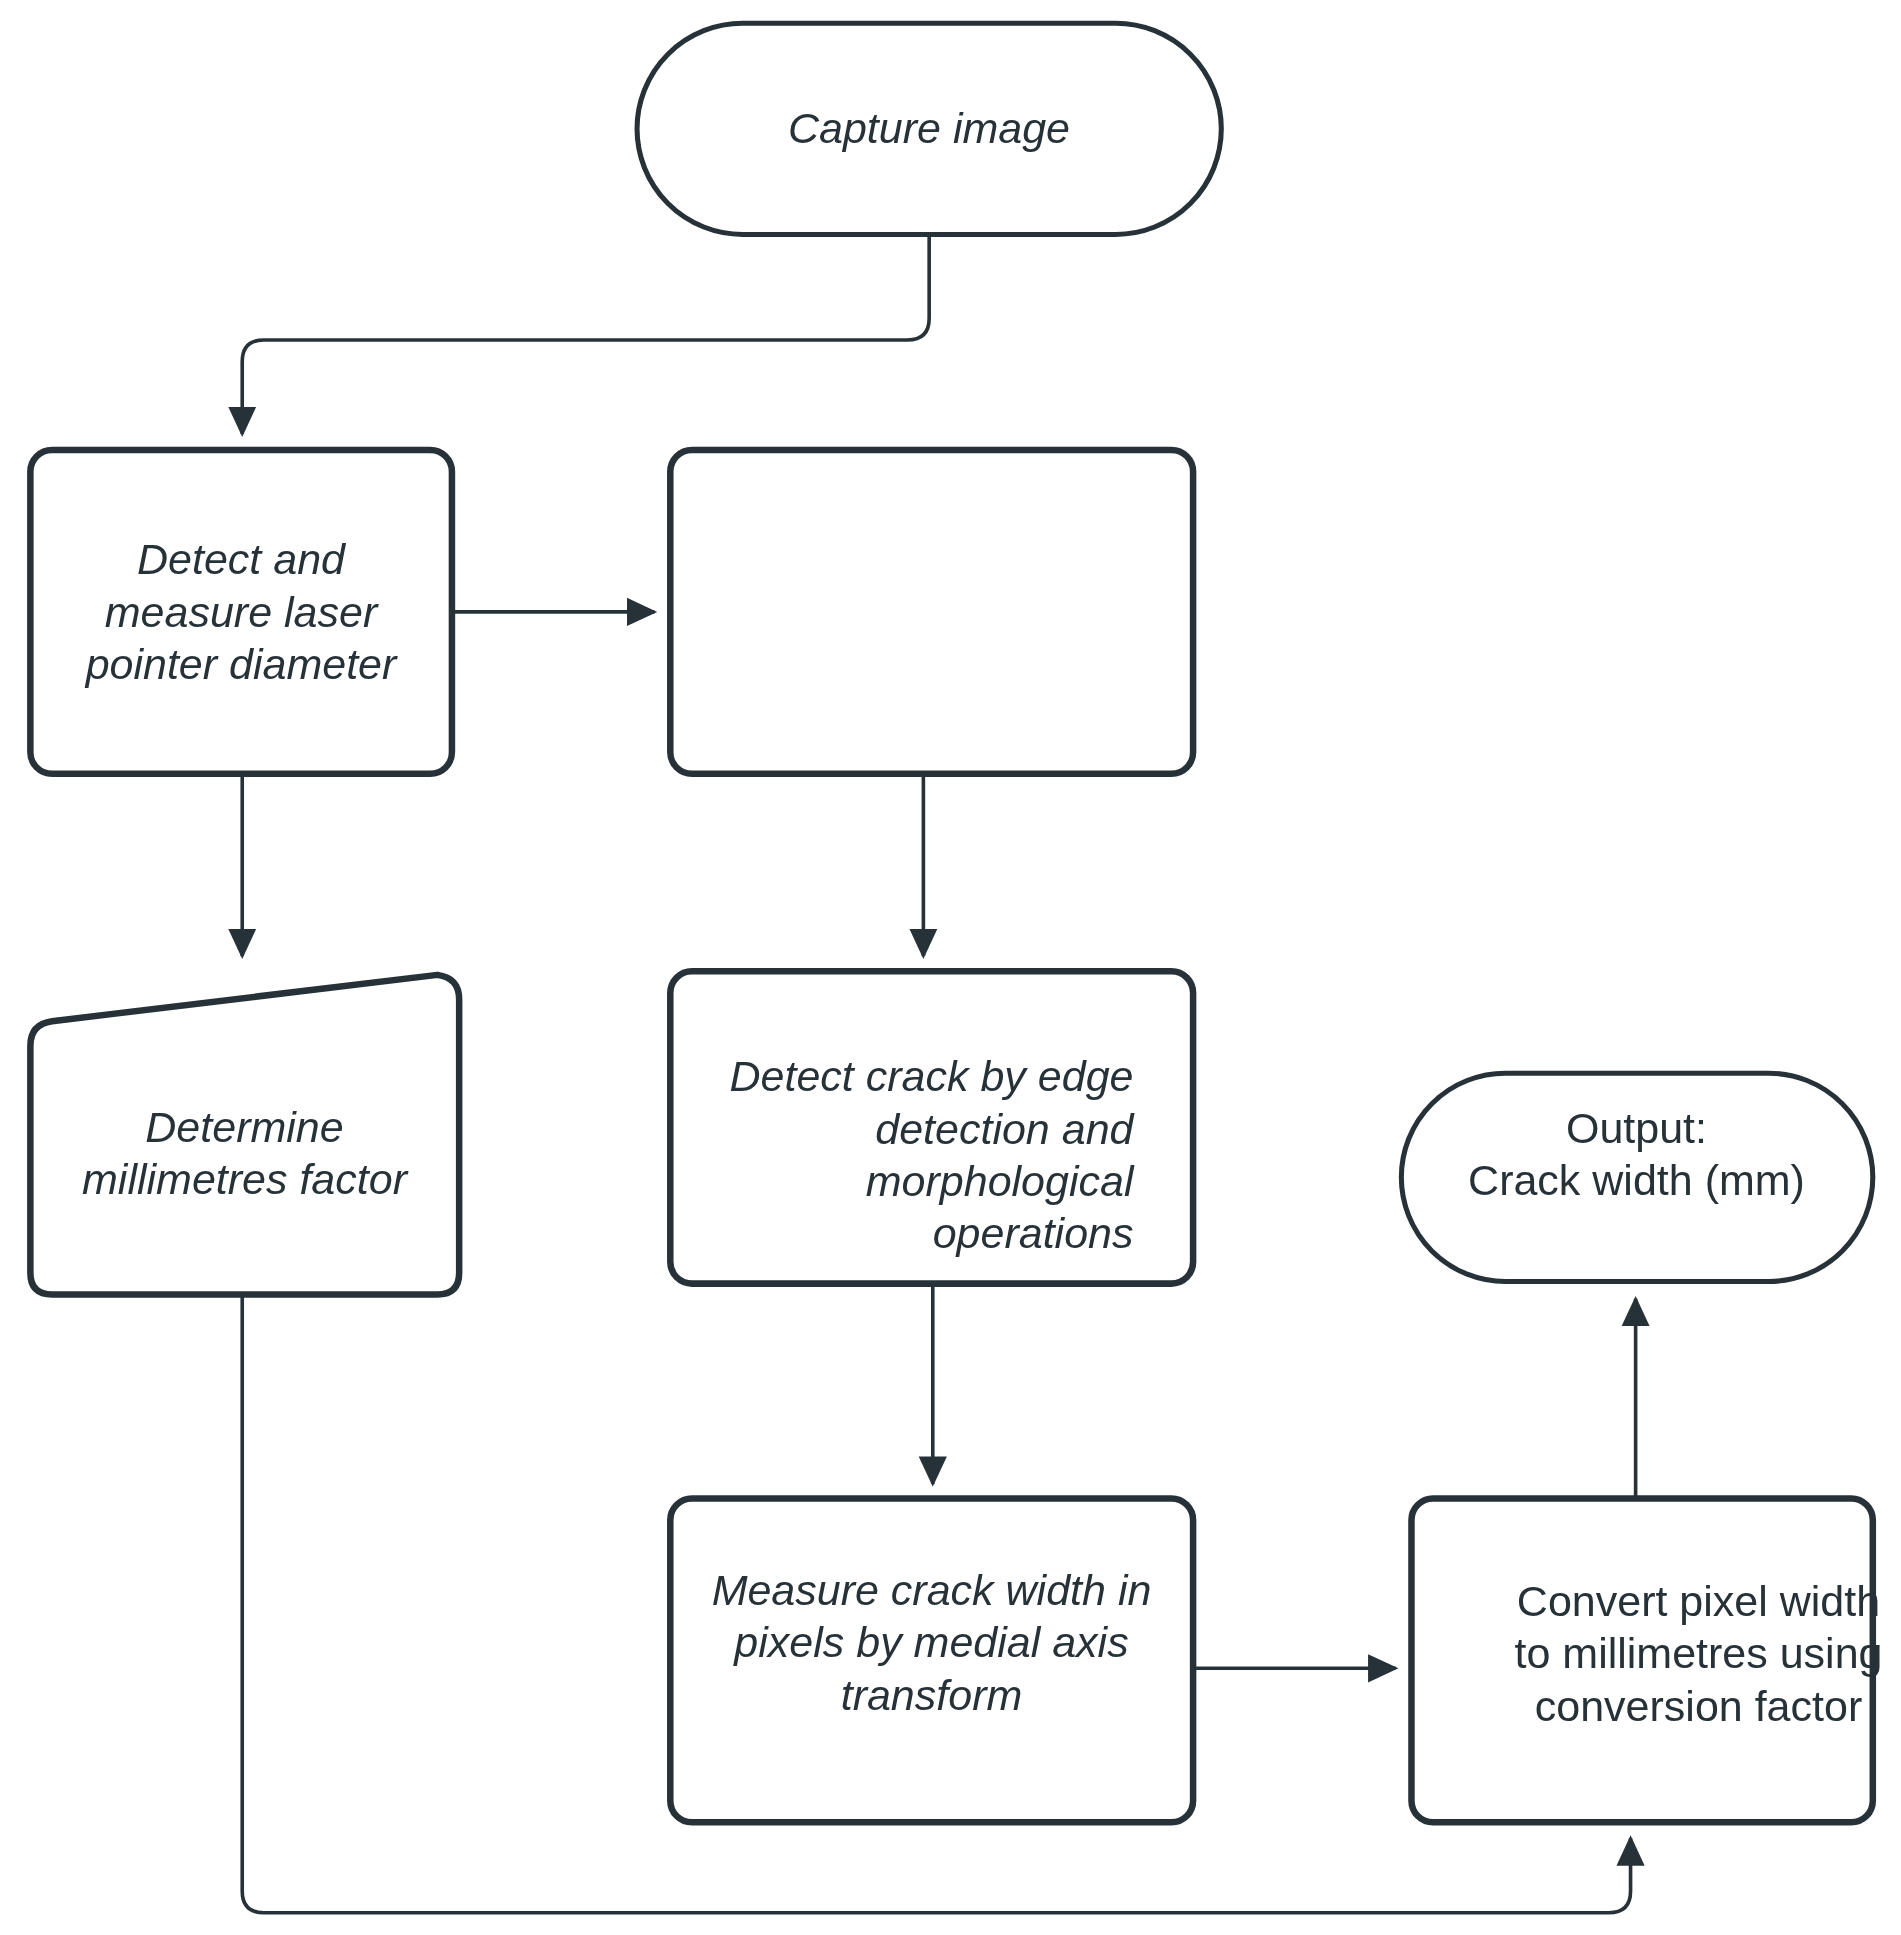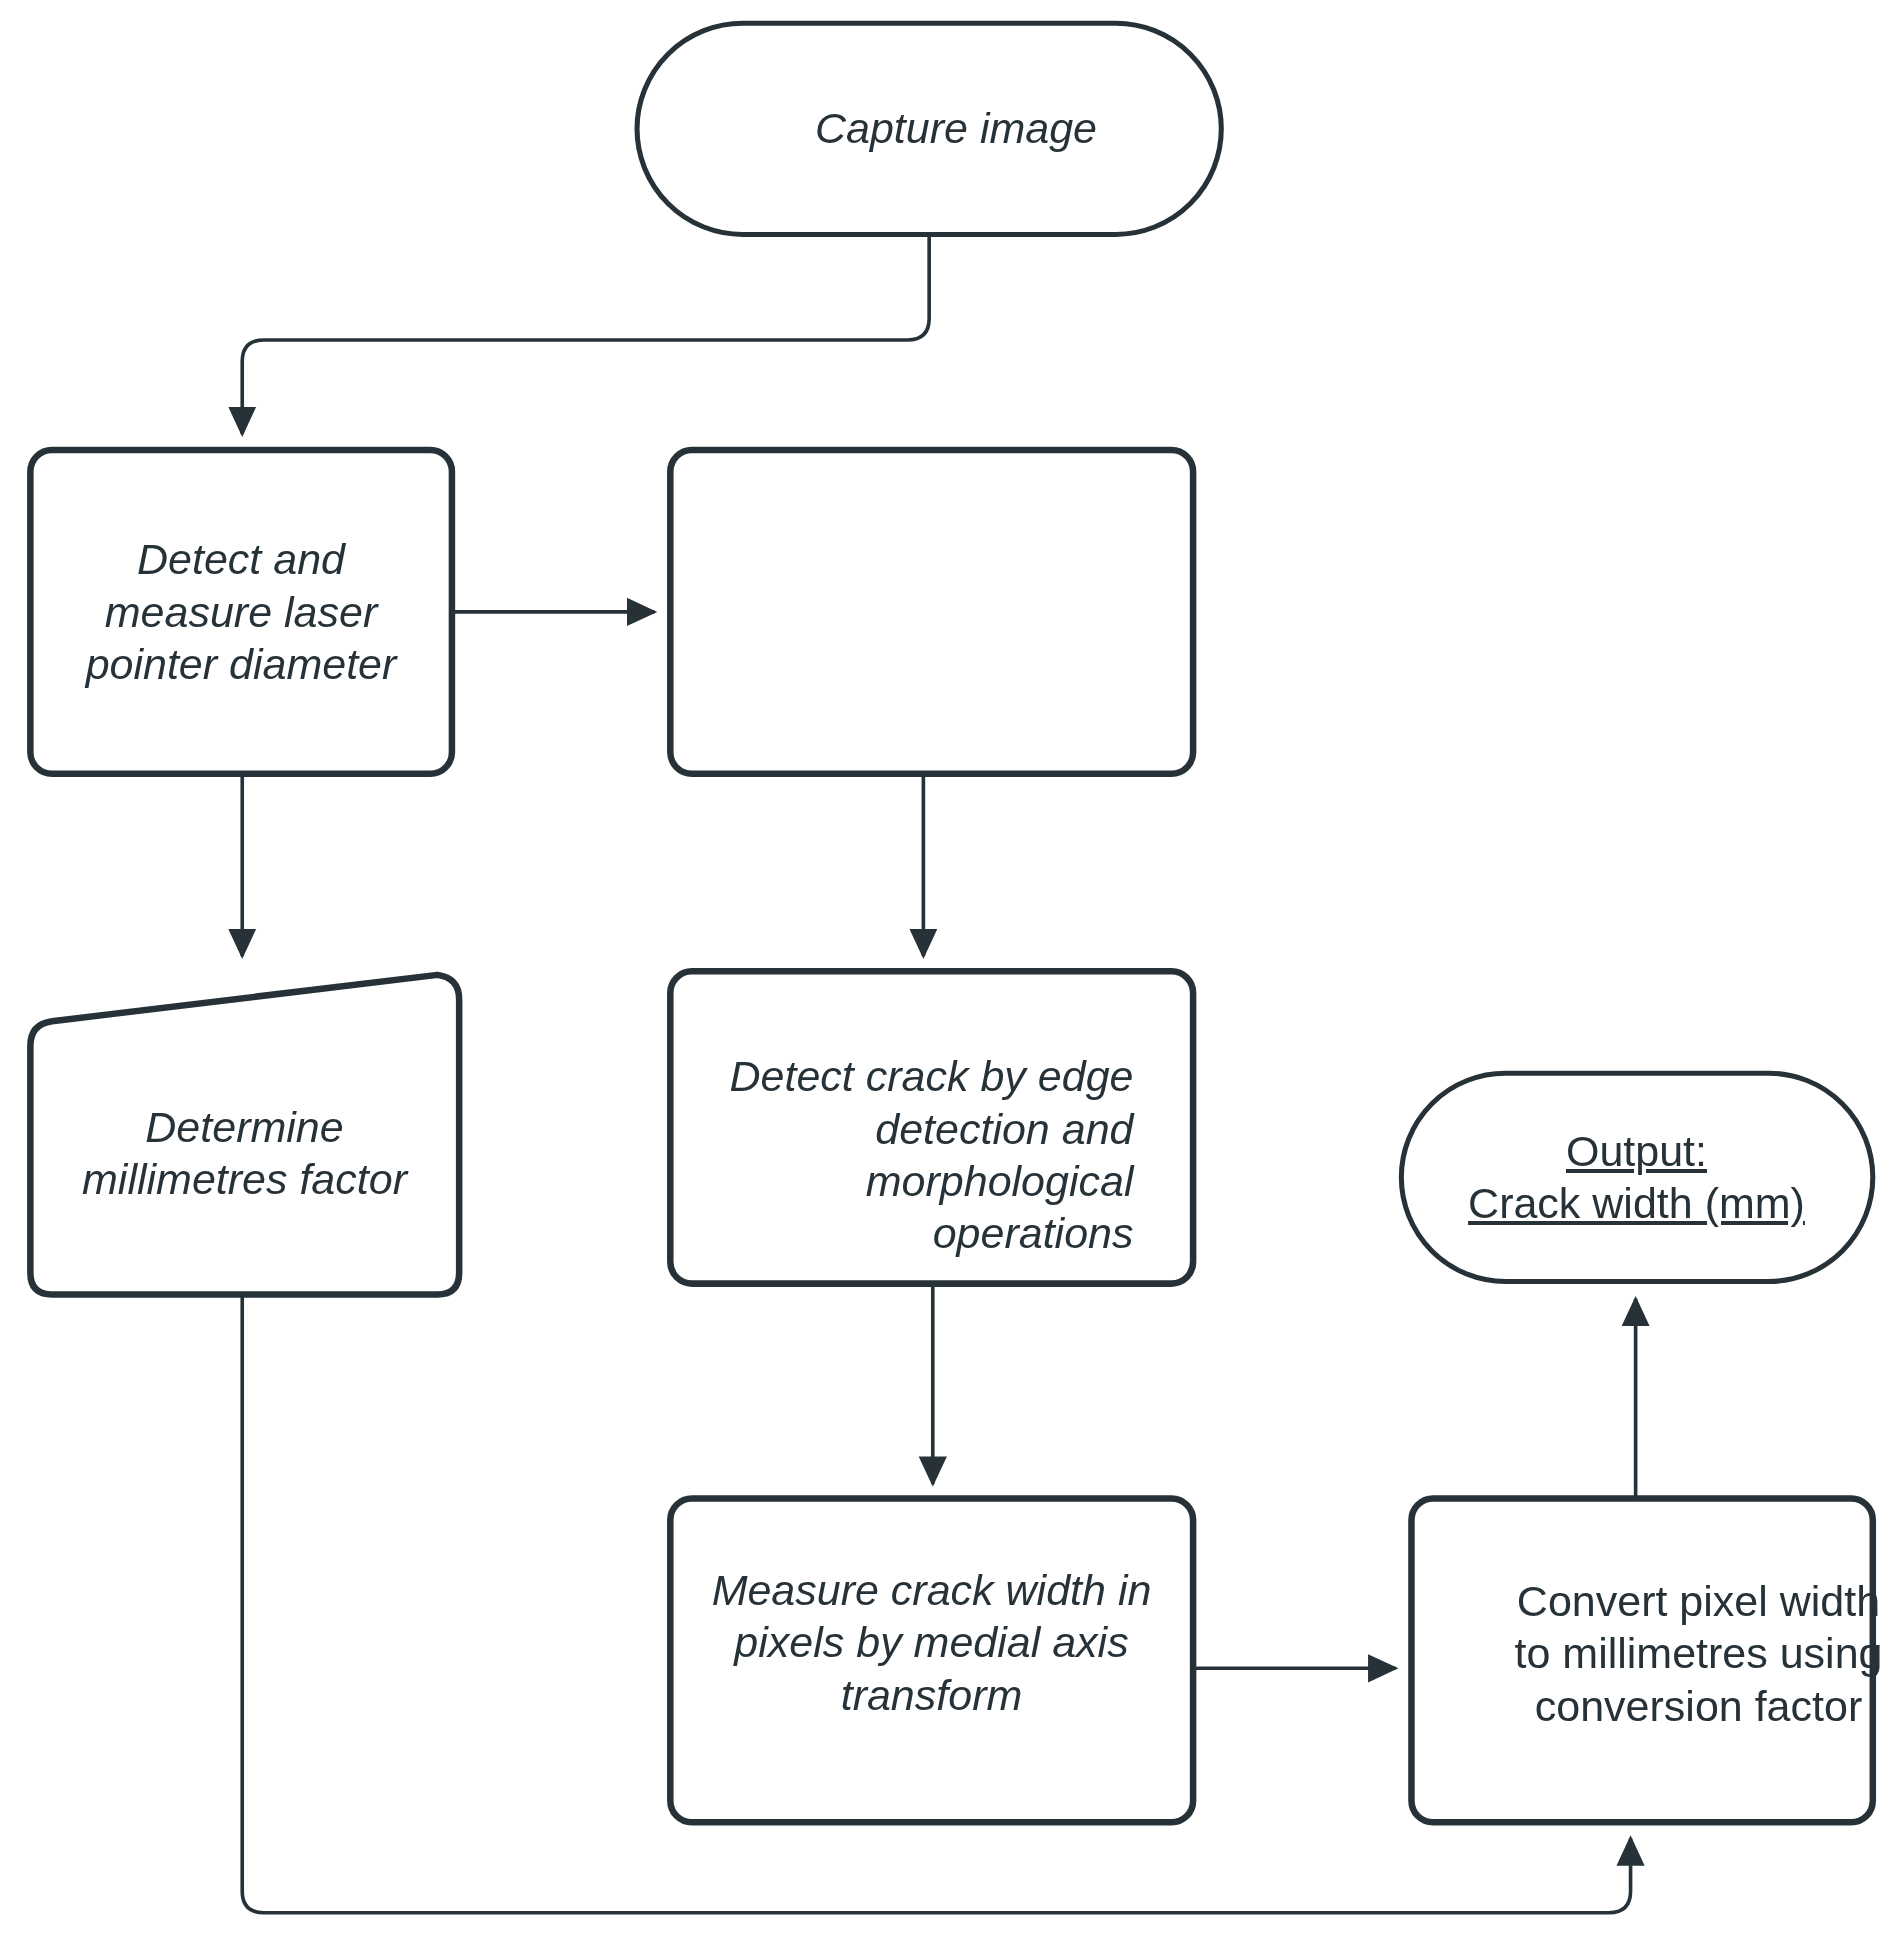--- a/index.html
+++ b/index.html
@@ -84,21 +84,21 @@
 
     <path d="M 1652 2307 L 1930 2307" fill="none" stroke="#263238" stroke-width="5" marker-end="url(#arrowhead)"></path>
 
     <path d="M 2262 2070 L 2262 1796" fill="none" stroke="#263238" stroke-width="5" marker-end="url(#arrowhead)"></path>
 
     <path d="M 335 1792 L 335 2615 Q 335 2645 365 2645
              L 2225 2645 Q 2255 2645 2255 2615
              L 2255 2542" fill="none" stroke="#263238" stroke-width="5" marker-end="url(#arrowhead)"></path>
   </svg>
 
-  <div class="node-label italic" style="left:664px; top:23px; width:584px; height:211px;">Capture image</div>
+  <div class="node-label italic" style="left:637px; top:23px; width:584px; height:211px;">Capture image</div>
 
   <div class="node-label italic" style="left:30px; top:450px; width:422px; height:324px;">Detect and
 measure laser
 pointer diameter</div>
 
 
   <div class="node-label italic" style="left:30px; top:1012px; width:429px; height:282px;">Determine
 millimetres factor</div>
 
   <div class="node-label italic" style="left:670px; top:999px; width:523px; height:312px;text-align:right;">Detect crack by edge
@@ -107,17 +107,17 @@
 operations</div>
 
   <div class="node-label italic" style="left:670px; top:1498px; width:523px; height:289px;font-style:italic;">Measure crack width in
 pixels by medial axis
 transform</div>
 
   <div class="node-label upright" style="left:1468px; top:1498px; width:461px; height:311px;">Convert pixel width
 to millimetres using
 conversion factor</div>
 
-  <div class="node-label upright" style="left:1401px; top:1073px; width:471px; height:208px;text-decoration:underline;">Output:
+  <div class="node-label upright" style="left:1401px; top:1050px; width:471px; height:208px;">Output:
 Crack width (mm)</div>
 
 </div>
 
 
 </body></html>

